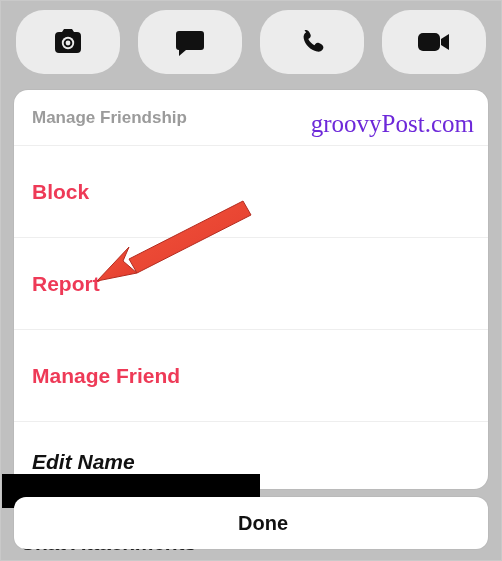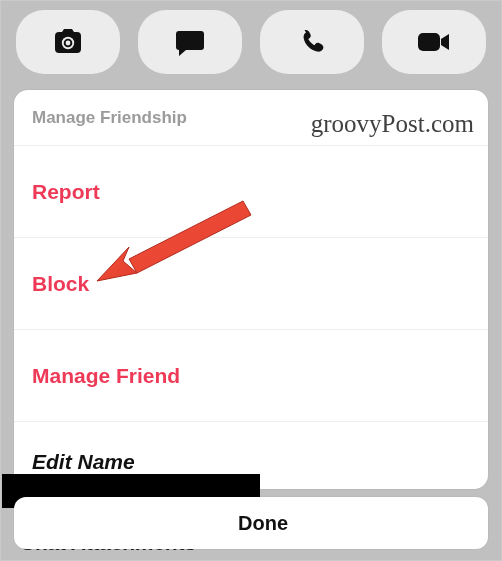--- a/index.html
+++ b/index.html
@@ -86,21 +86,21 @@
     display: flex; align-items: center; justify-content: center;
     font-size: 20px; font-weight: 700; color: #111;
     box-shadow: 0 0 0 1px rgba(0,0,0,0.03);
     cursor: pointer;
     padding-left: 24px;
   }
   
   .watermark {
     position: absolute;
     top: 110px; right: 28px;
-    color: #404040;
+    color: #6d28d9;
     font-family: Georgia, "Times New Roman", serif;
     font-size: 25px;
     margin-left: 36px;
   }
   
   .arrow {
     position: absolute;
     left: 93px; top: 195px;
     width: 160px; height: 100px;
     pointer-events: none;
@@ -145,24 +145,24 @@
       </svg>
     </span>
   </div>
 </div>
 
 <div class="bgtext">Chat Attachments</div>
 
 <div class="sheet">
   <div class="sheet-header">Manage Friendship</div>
   <div class="row danger">
-    <span>Report</span>
+    <span>Block</span>
   </div>
   <div class="row danger">
-    <span>Block</span>
+    <span>Report</span>
   </div>
   <div class="row danger">
     <span>Manage Friend</span>
   </div>
   <div class="row short normal">
     <span>Edit Name</span>
   </div>
 </div>
 
 <div class="redact"></div>

